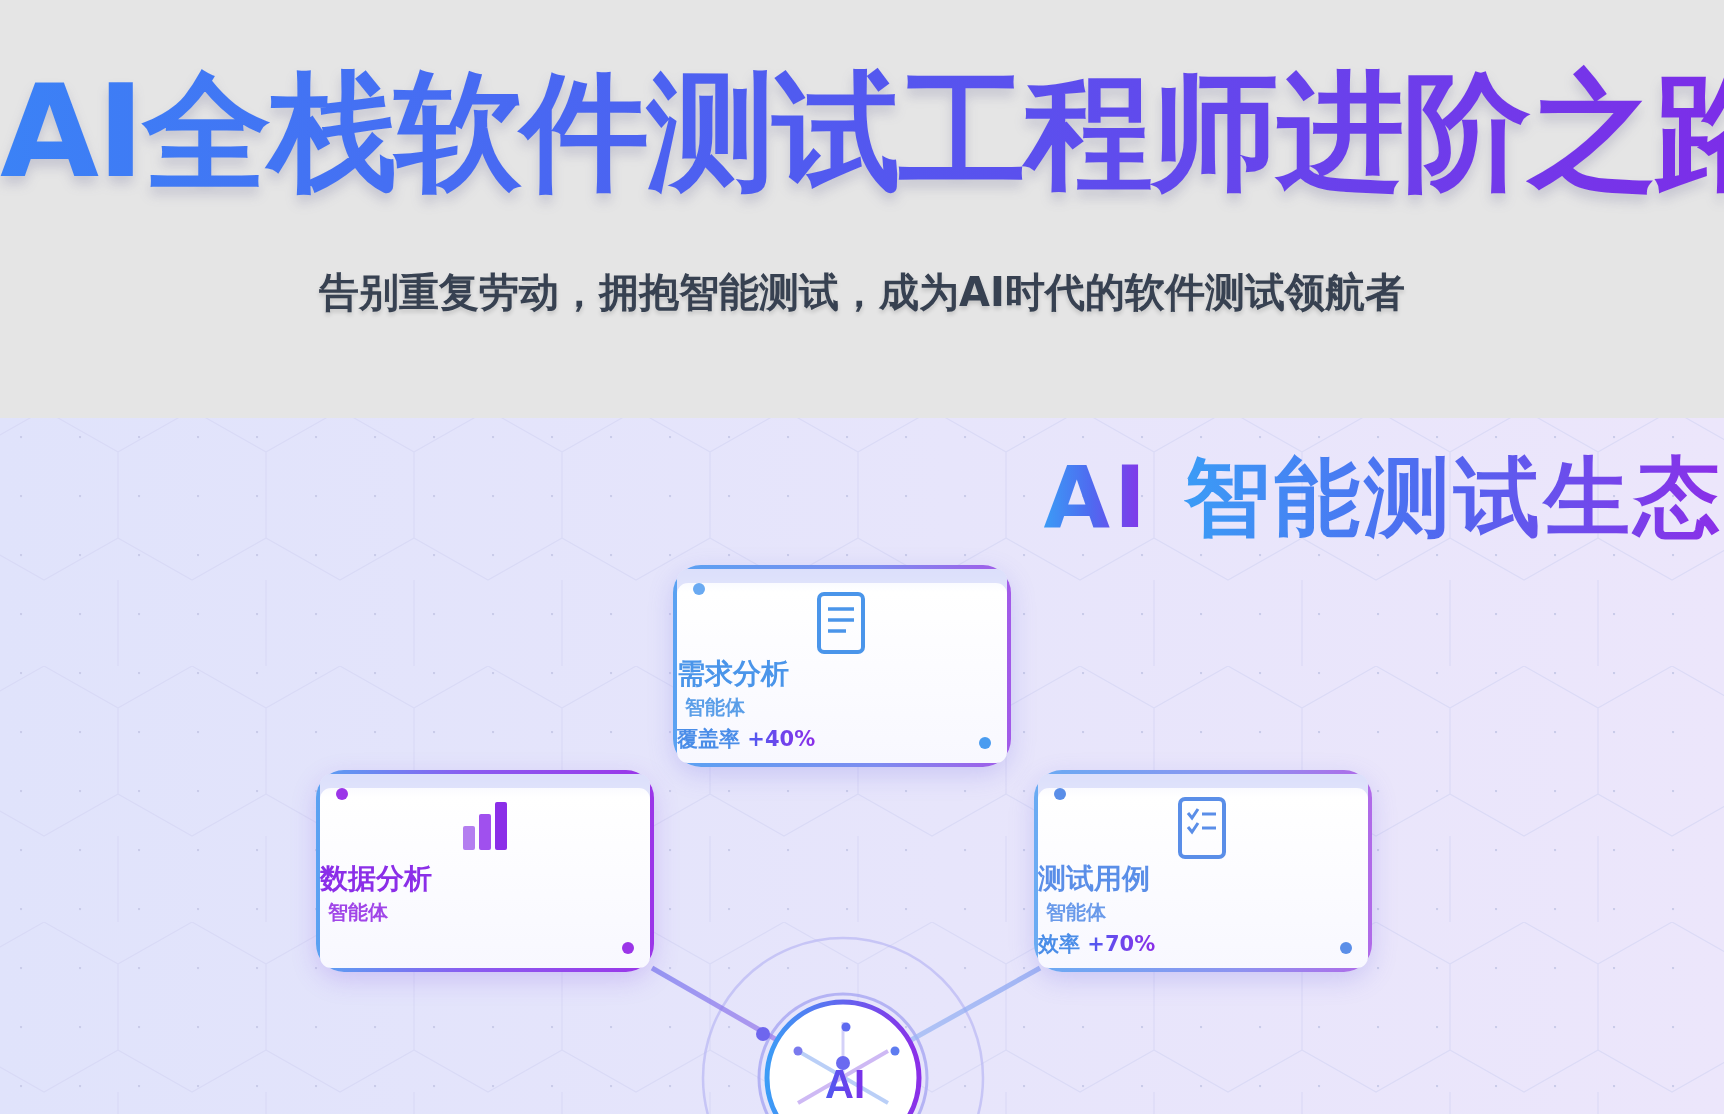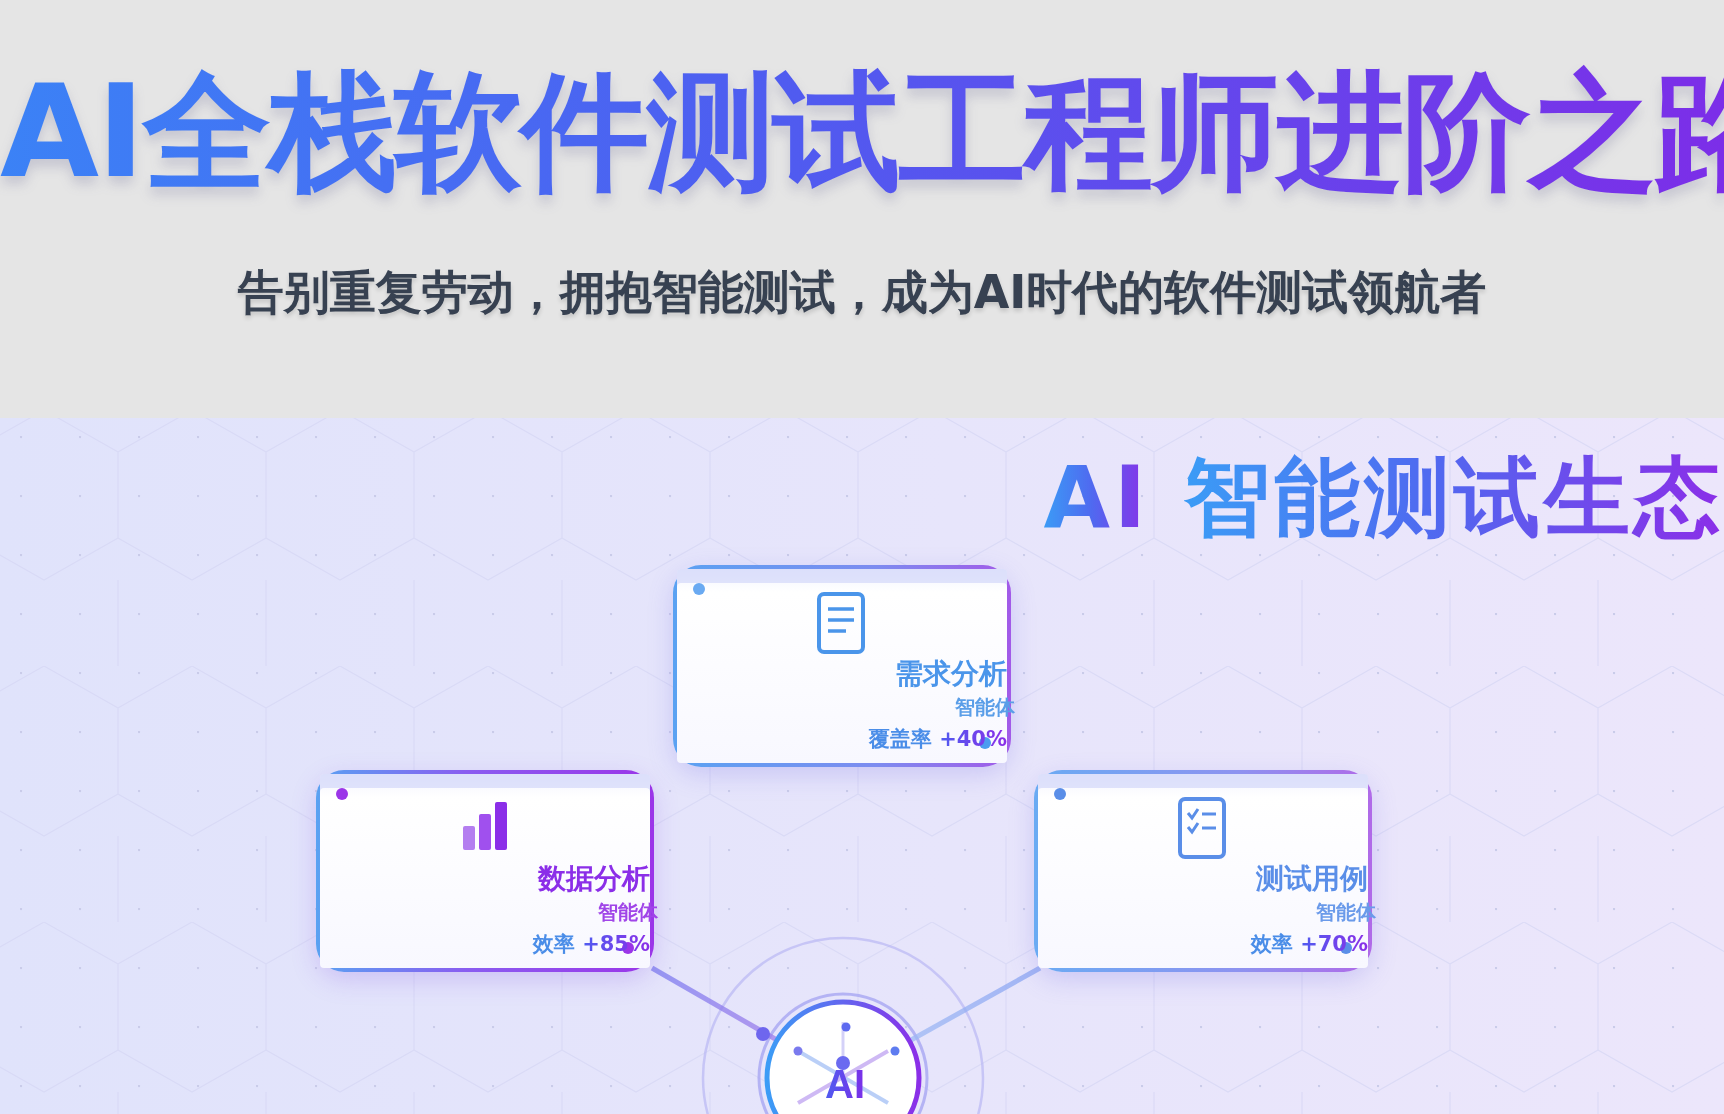--- a/index.html
+++ b/index.html
@@ -10,21 +10,21 @@
   .hero-title {
     position: absolute; left: 0; top: 62px; width: 1724px; text-align: center;
     font-size: 128px; font-weight: 900; line-height: 140px; letter-spacing: -2px;
     white-space: nowrap;
     background: linear-gradient(90deg, #3b82f6 0%, #4f5cf0 45%, #7c2ee8 100%);
     -webkit-background-clip: text; background-clip: text; color: transparent;
     filter: drop-shadow(0 8px 6px rgba(60,60,120,0.18));
   }
   .hero-subtitle {
     position: absolute; left: 0; top: 262px; width: 1724px; text-align: center;
-    font-size: 46px; font-weight: 700; color: #374151; line-height: 60px;
+    font-size: 40px; font-weight: 700; color: #374151; line-height: 60px;
     text-shadow: 0 3px 4px rgba(0,0,0,0.15);
   }
 
   .eco {
     position: absolute; left: 0; top: 418px; width: 1724px; height: 696px;
     background: linear-gradient(90deg, #e0e3fb 0%, #e7e5fb 55%, #ece6fb 100%);
     overflow: hidden;
   }
   .eco-pattern { position: absolute; left: 0; top: 0; width: 1724px; height: 696px; }
   .eco-title {
@@ -36,24 +36,24 @@
     -webkit-background-clip: text; background-clip: text; color: transparent;
   }
 
   .links { position: absolute; left: 0; top: 0; width: 1724px; height: 696px; }
 
   .card {
     position: absolute; width: 338px; height: 202px; border-radius: 28px;
     padding: 4px;
   }
   .card-inner {
-    position: relative; width: 100%; height: 100%; border-radius: 4px;
+    position: relative; width: 100%; height: 100%; border-radius: 11px;
     background: linear-gradient(180deg, #f3f4fe 0%, #ffffff 12%, #f8f8ff 100%);
     box-shadow: inset 0 14px 0 rgba(200,205,248,0.55);
-    text-align: right;
+    text-align: left;
   }
   .card.blue { background: linear-gradient(90deg, #5aa2f2 0%, #7d8cf0 60%, #a25ae8 100%); box-shadow: 0 8px 24px rgba(120,110,230,0.25); }
   .card.purple { background: linear-gradient(90deg, #5aa2f2 0%, #8a5cf0 45%, #9b35e8 100%); box-shadow: 0 8px 24px rgba(140,90,230,0.25); }
   .card.teal { background: linear-gradient(90deg, #6aabf3 0%, #8d93f0 60%, #b06ae8 100%); box-shadow: 0 8px 24px rgba(120,110,230,0.25); }
 
   .dot { position: absolute; width: 12px; height: 12px; border-radius: 50%; }
   .dot.tl { left: 16px; top: 14px; }
   .dot.br { right: 16px; bottom: 14px; }
 
   .card-icon { position: absolute; left: 50%; transform: translateX(-50%); top: 22px; width: 56px; height: 64px; }
@@ -156,24 +156,20 @@
     <div class="card-inner">
       <span class="dot tl" style="background:#9b35e8;"></span>
       <span class="dot br" style="background:#9b35e8;"></span>
       <svg class="card-icon" viewBox="0 0 56 64">
         <rect x="6" y="30" width="12" height="24" rx="2" fill="#b47ef0"></rect>
         <rect x="22" y="18" width="12" height="36" rx="2" fill="#a050ee"></rect>
         <rect x="38" y="6" width="12" height="48" rx="2" fill="#8b2ee8"></rect>
       </svg>
       <div class="card-title" style="color:#8b2ee8;">数据分析</div>
       <div class="card-sub" style="color:#a045e8;">智能体</div>
-      <div class="card-metric">
-        <span class="metric-label">效率</span>
-        <span class="metric-value">+85%</span>
-      </div>
     </div>
   </div>
 
   <div class="card teal" style="left:1034px; top:352px;">
     <div class="card-inner">
       <span class="dot tl" style="background:#5a8ee8;"></span>
       <span class="dot br" style="background:#5a8ee8;"></span>
       <svg class="card-icon" viewBox="0 0 56 64">
         <rect x="5" y="3" width="44" height="58" rx="5" fill="none" stroke="#5a8ee8" stroke-width="4"></rect>
         <polyline points="13,17 17,22 23,13" fill="none" stroke="#5a8ee8" stroke-width="3"></polyline>

